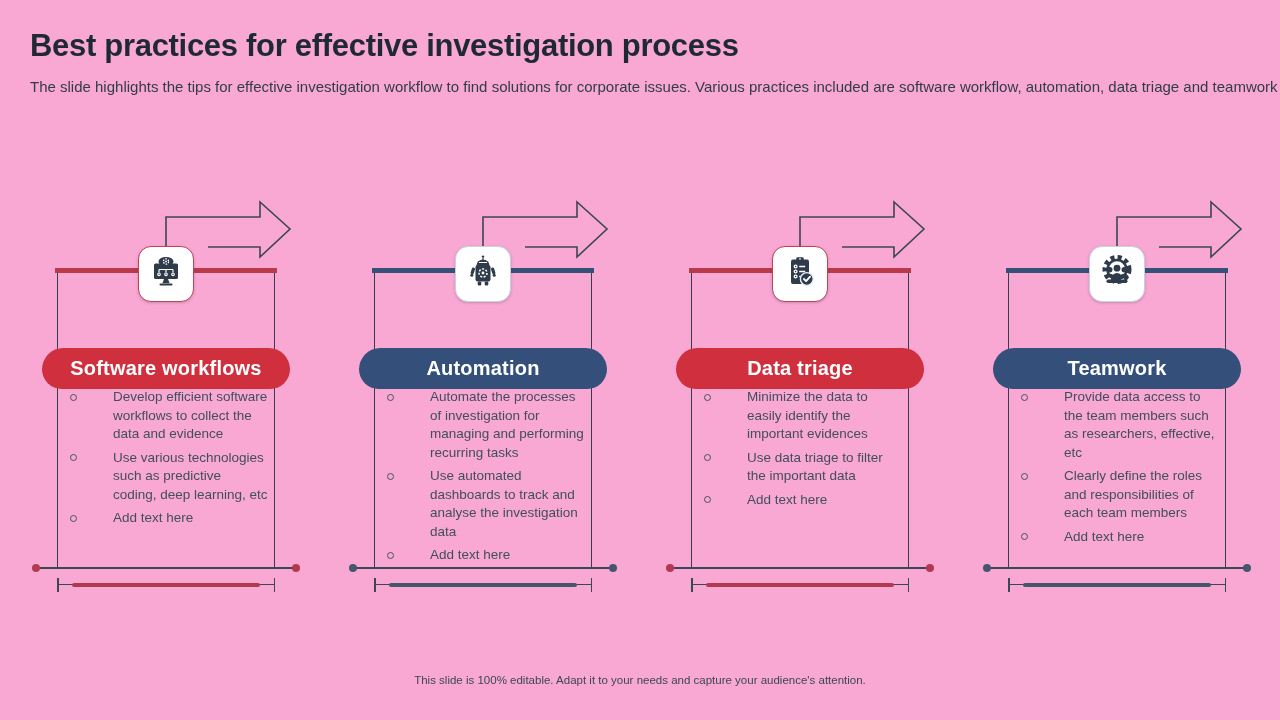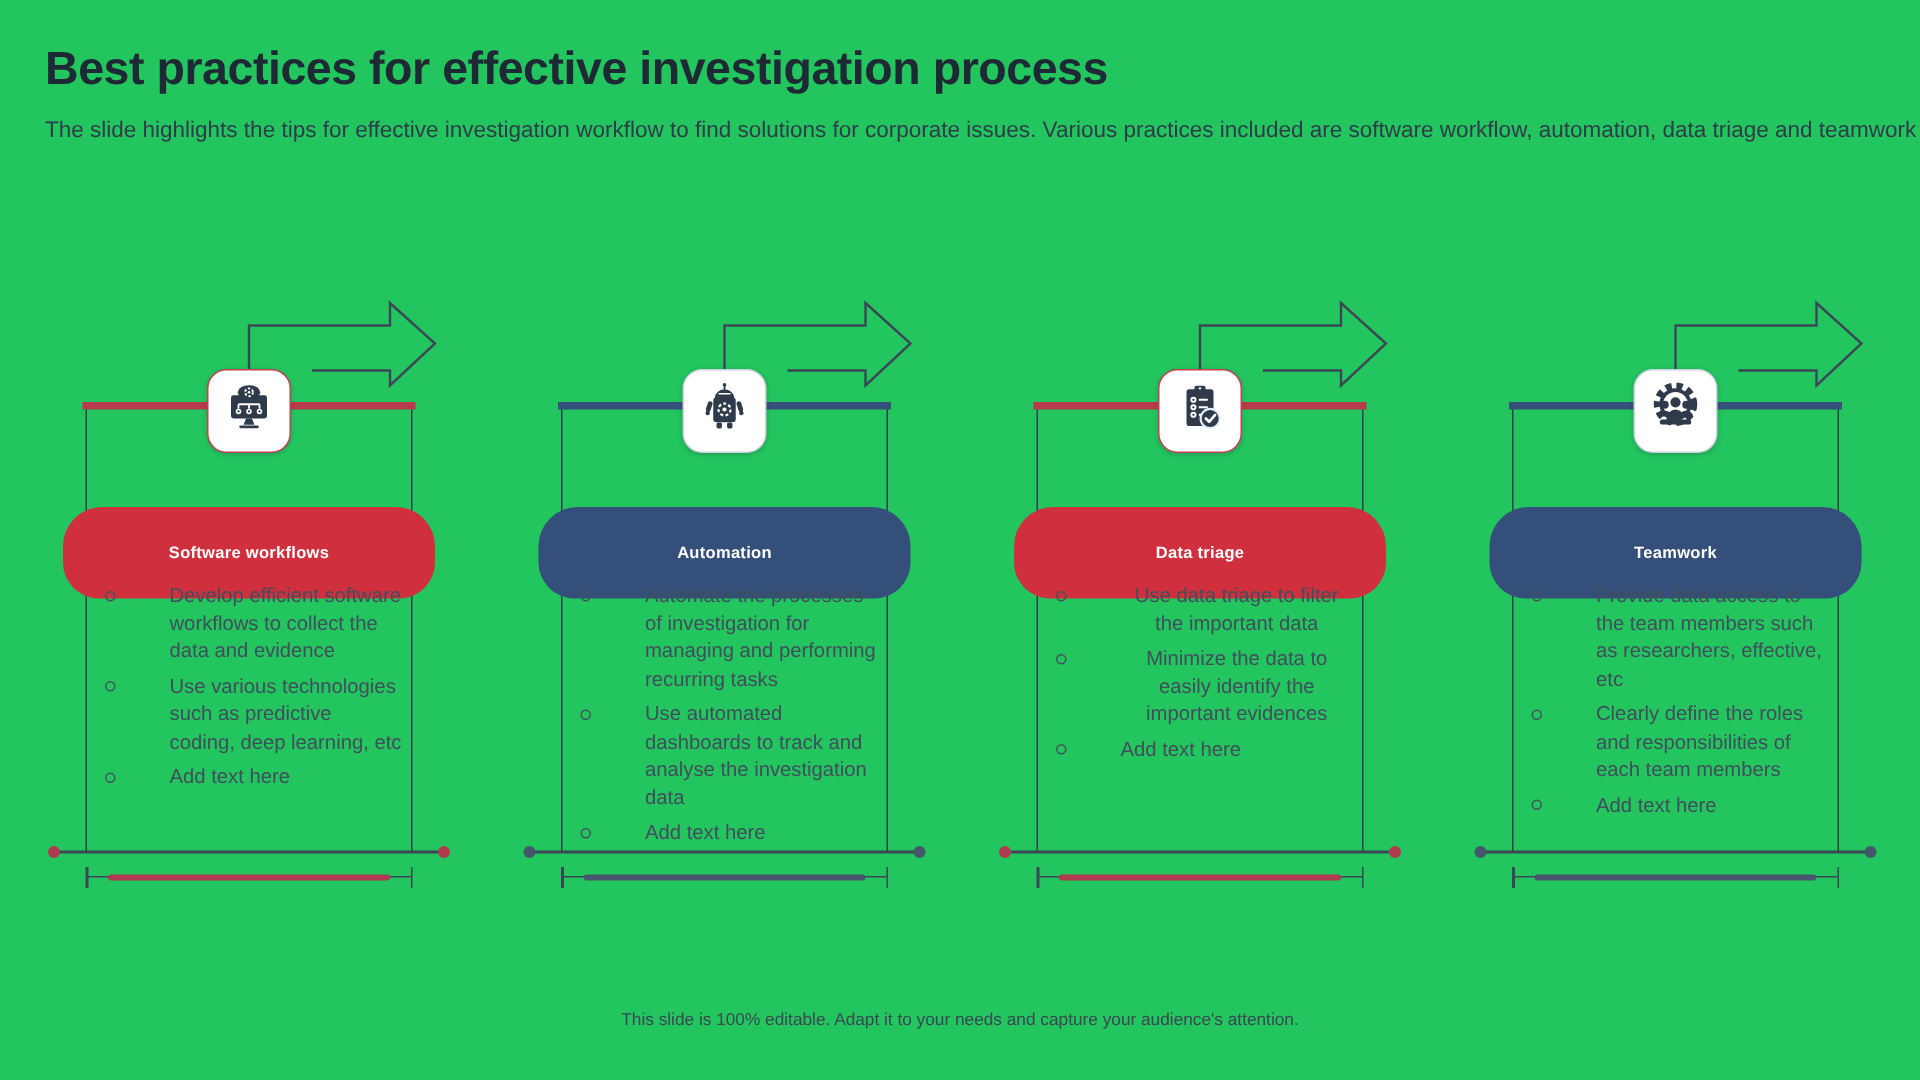--- a/index.html
+++ b/index.html
@@ -1,18 +1,18 @@
 <!DOCTYPE html>
 <html><head>
 <meta charset="utf-8">
 <style>
   html,body{margin:0;padding:0;}
   .slide{
     position:relative;width:1280px;height:720px;overflow:hidden;
-    background:#22c55e;
+    background:#f9a8d4;
     font-family:"Liberation Sans",sans-serif;
   }
   .title{
     position:absolute;left:30px;top:28px;
     font-size:31px;font-weight:bold;color:#1e2935;letter-spacing:-0.3px;
   }
   .subtitle{
     position:absolute;left:30px;top:78px;
     font-size:15px;color:#2f3c49;
   }
@@ -24,23 +24,23 @@
     border-left:1.5px solid #333f4f;border-right:1.5px solid #333f4f;
     box-sizing:border-box;
   }
   .icon-box{
     position:absolute;left:102px;top:46px;width:56px;height:56px;
     background:#ffffff;border:1.5px solid var(--box-border);border-radius:13px;
     box-sizing:border-box;display:flex;align-items:center;justify-content:center;
     box-shadow:0 1px 3px rgba(40,50,70,.25);
   }
   .banner{
-    position:absolute;left:6px;top:138px;width:248px;height:61px;
+    position:absolute;left:6px;top:148px;width:248px;height:41px;
     background:var(--accent);border-radius:26px 26px 24px 24px;
-    color:#ffffff;font-size:11px;font-weight:bold;letter-spacing:.2px;
+    color:#ffffff;font-size:20px;font-weight:bold;letter-spacing:.2px;
     display:flex;align-items:center;justify-content:center;
   }
   ul.bullets{
     position:absolute;left:32px;top:188px;width:200px;
     margin:0;padding:0;list-style:none;
   }
   ul.bullets li{display:flex;margin-bottom:5px;}
   .marker{
     flex:0 0 auto;width:5px;height:5px;border:1.3px solid #44525f;border-radius:50%;
     margin:5.5px 12px 0 2px;
@@ -169,21 +169,21 @@
       <div class="dot left"></div>
       <div class="dot right"></div>
     </div>
     <div class="dim">
       <div class="tick left"></div>
       <div class="tick right"></div>
       <div class="hline"></div>
       <div class="thick"></div>
     </div>
   </div>
-      <div class="column" style="left: 670px; text-align: center; --accent: #d02f3e; --accent-bar: #b93a4a; --accent-dark: #b23a50; --box-border: #c4414e;">
+      <div class="column" style="left: 670px; --accent: #d02f3e; --accent-bar: #b93a4a; --accent-dark: #b23a50; --box-border: #c4414e;">
     <svg class="arrow-svg" viewBox="0 0 260 62">
       <path d="M130,46 L130,17 L224,17 L224,2 L254,29 L224,57 L224,47 L172,47" fill="none" stroke="#3b4754" stroke-width="1.6"></path>
     </svg>
     <div class="top-bar"></div>
     <div class="card"></div>
     <div class="icon-box">
       <span>
   <svg width="36" height="36" viewBox="0 0 36 36">
     <g fill="#2f3b4b">
       <rect x="14.3" y="3.2" width="7.4" height="4.4" rx="1.3"></rect>
@@ -200,25 +200,25 @@
     <path d="M21.9,25 l2.2,2.2 l4,-4.6" fill="none" stroke="#ffffff" stroke-width="1.8" stroke-linecap="round" stroke-linejoin="round"></path>
   </svg>
 </span>
     </div>
     <div class="banner">
       <span>Data triage</span>
     </div>
     <ul class="bullets">
           <li>
             <span class="marker"></span>
+            <span class="btext">Minimize the data to easily identify the important evidences</span>
+          </li>
+          <li>
+            <span class="marker"></span>
             <span class="btext">Use data triage to filter the important data</span>
-          </li>
-          <li>
-            <span class="marker"></span>
-            <span class="btext">Minimize the data to easily identify the important evidences</span>
           </li>
           <li>
             <span class="marker"></span>
             <span class="btext">Add text here</span>
           </li>
         </ul>
     <div class="dots-line">
       <div class="hline"></div>
       <div class="dot left"></div>
       <div class="dot right"></div>

